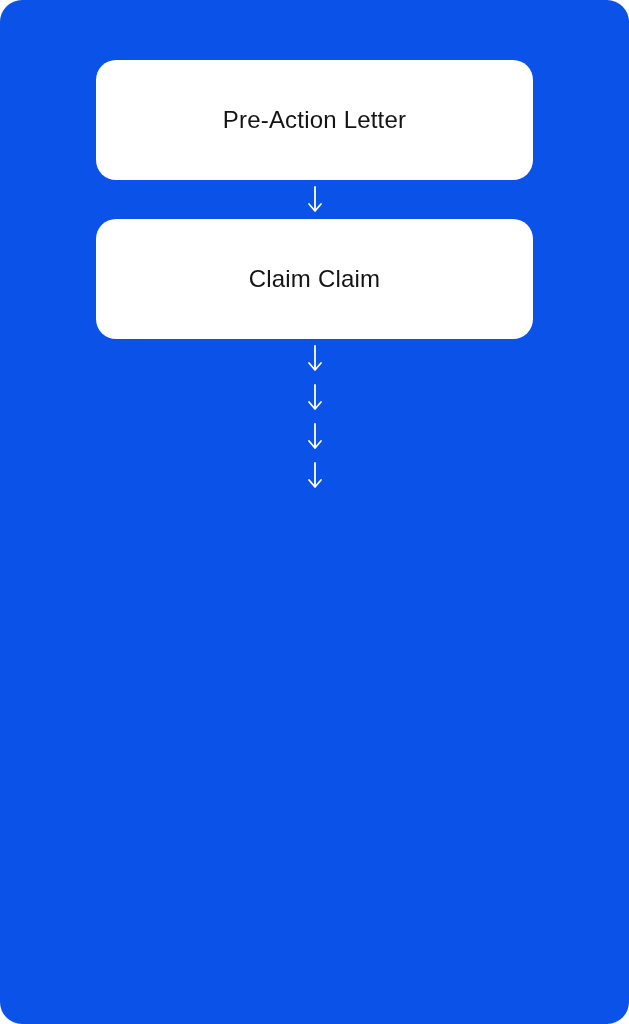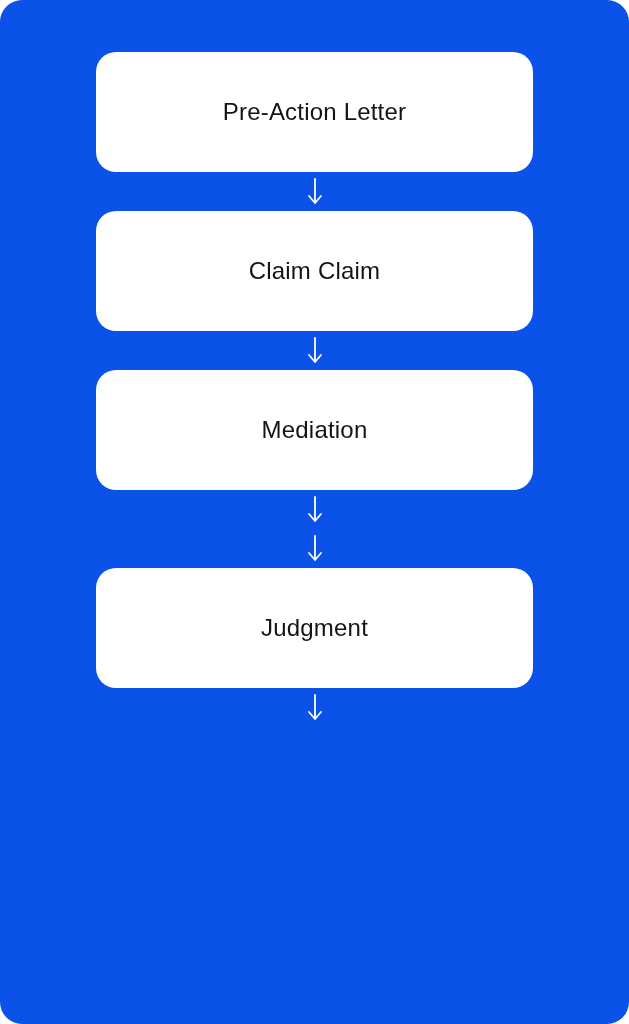--- a/index.html
+++ b/index.html
@@ -13,21 +13,21 @@
     width: 629px;
     height: 1024px;
     background: #0b52e8;
     border-radius: 22px;
     overflow: hidden;
     box-sizing: border-box;
   }
   .flow-column {
     position: absolute;
     left: 96px;
-    top: 52px;
+    top: 60px;
     width: 437px;
     display: flex;
     flex-direction: column;
     align-items: stretch;
   }
   .flow-box {
     height: 120px;
     background: #ffffff;
     border-radius: 20px;
     display: flex;
@@ -72,42 +72,36 @@
       <span class="label">Claim Claim</span>
     </div>
 
     <div class="connector">
       <svg width="18" height="27" viewBox="0 0 18 27" aria-hidden="true">
         <line x1="9" y1="1" x2="9" y2="24" stroke="#ffffff" stroke-width="1.8" stroke-linecap="round"></line>
         <polyline points="3,18 9,25 15,18" fill="none" stroke="#ffffff" stroke-width="1.8" stroke-linecap="round" stroke-linejoin="round"></polyline>
       </svg>
     </div>
 
-    <div class="flow-box">
-      <span class="label">Mediation</span>
-    </div>
 
     <div class="connector">
       <svg width="18" height="27" viewBox="0 0 18 27" aria-hidden="true">
         <line x1="9" y1="1" x2="9" y2="24" stroke="#ffffff" stroke-width="1.8" stroke-linecap="round"></line>
         <polyline points="3,18 9,25 15,18" fill="none" stroke="#ffffff" stroke-width="1.8" stroke-linecap="round" stroke-linejoin="round"></polyline>
       </svg>
     </div>
 
 
     <div class="connector">
       <svg width="18" height="27" viewBox="0 0 18 27" aria-hidden="true">
         <line x1="9" y1="1" x2="9" y2="24" stroke="#ffffff" stroke-width="1.8" stroke-linecap="round"></line>
         <polyline points="3,18 9,25 15,18" fill="none" stroke="#ffffff" stroke-width="1.8" stroke-linecap="round" stroke-linejoin="round"></polyline>
       </svg>
     </div>
 
-    <div class="flow-box">
-      <span class="label">Judgment</span>
-    </div>
 
     <div class="connector">
       <svg width="18" height="27" viewBox="0 0 18 27" aria-hidden="true">
         <line x1="9" y1="1" x2="9" y2="24" stroke="#ffffff" stroke-width="1.8" stroke-linecap="round"></line>
         <polyline points="3,18 9,25 15,18" fill="none" stroke="#ffffff" stroke-width="1.8" stroke-linecap="round" stroke-linejoin="round"></polyline>
       </svg>
     </div>
 
 
   </div>

